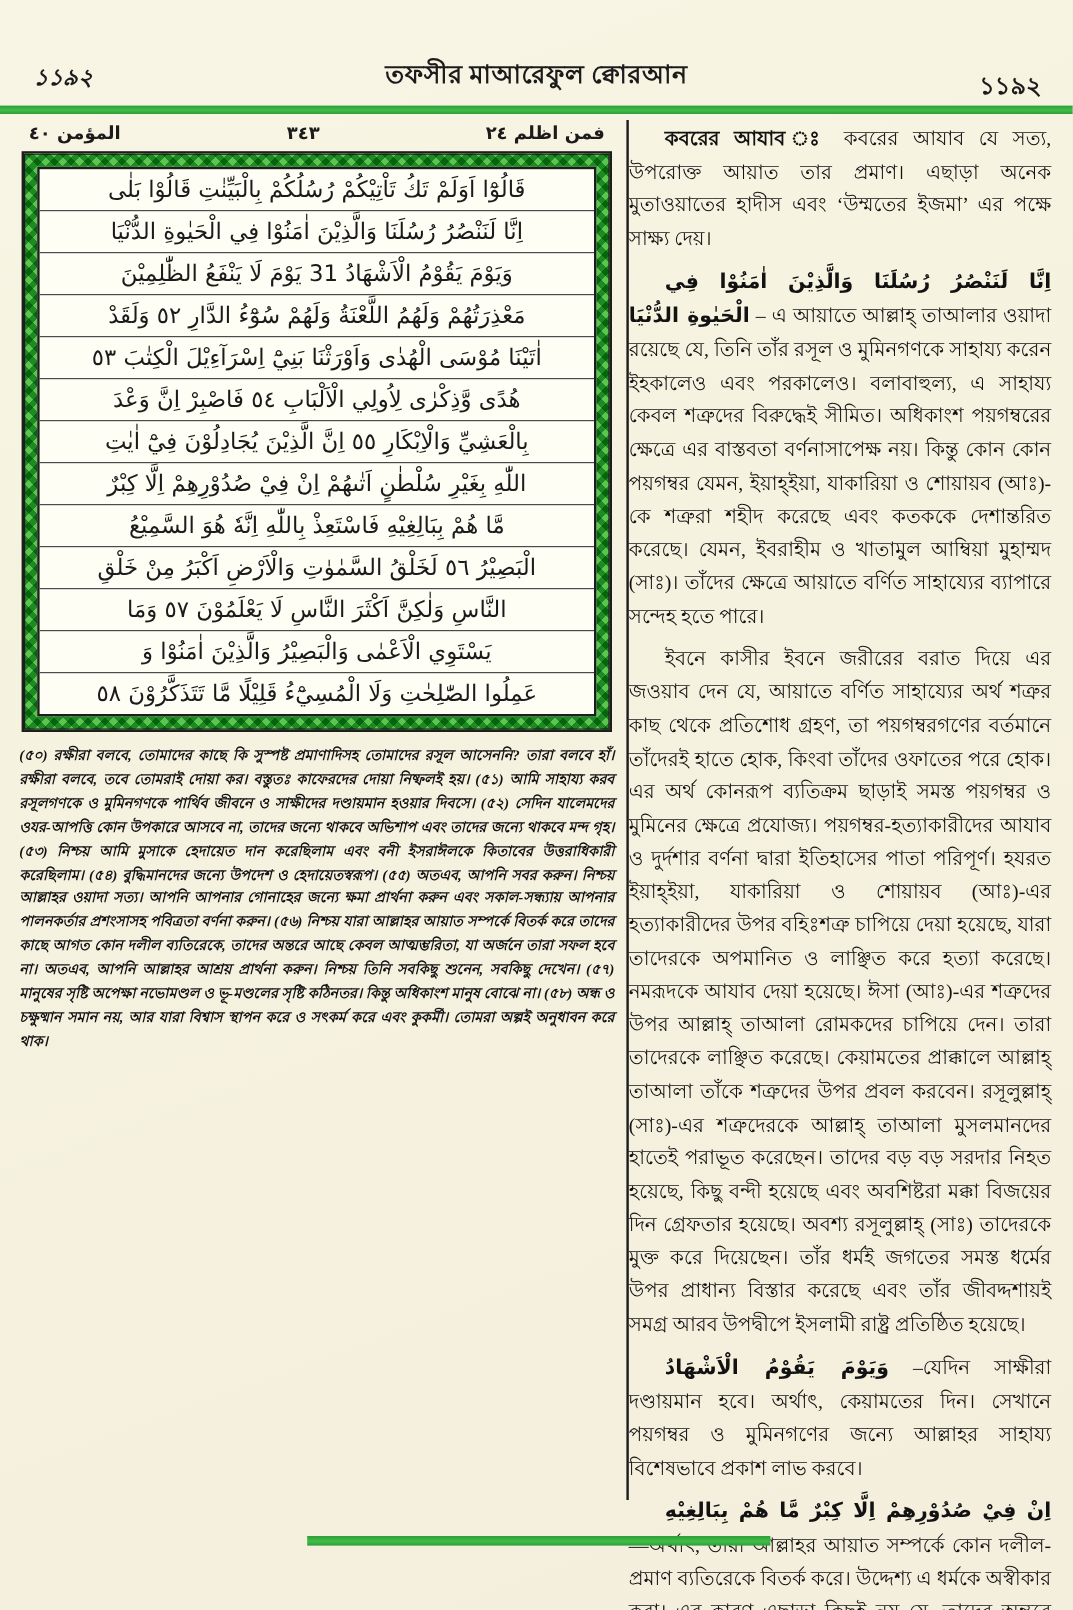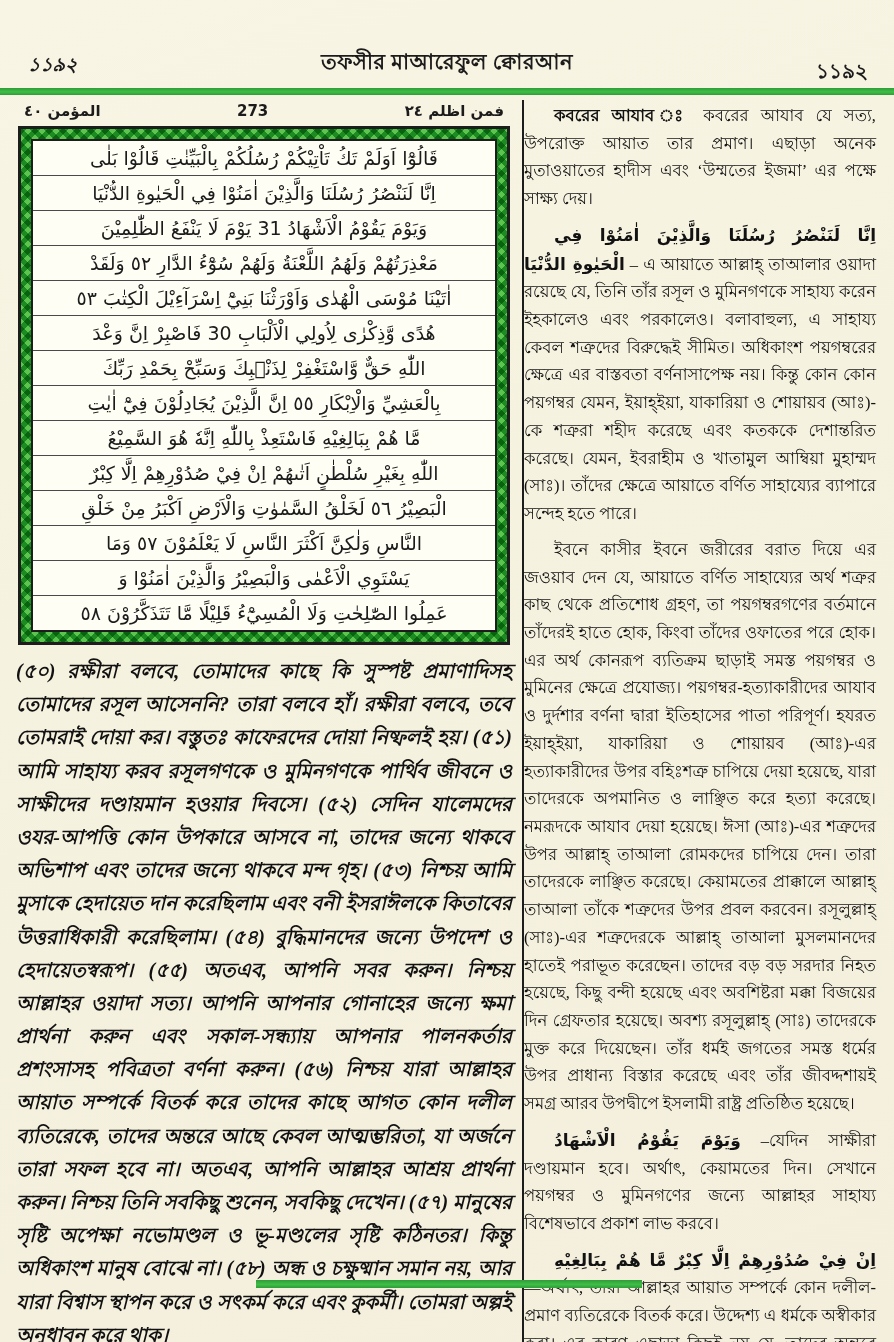--- a/index.html
+++ b/index.html
@@ -34,21 +34,21 @@
   }
   .qinner{border:2px solid #1d1d1d;background:#fffef4;}
   .qline{
     direction:rtl;text-align:center;font-family:"DejaVu Sans",sans-serif;
     font-size:19px;line-height:30px;padding:2px 6px;border-bottom:1px solid #4a4a4a;
     white-space:nowrap;overflow:hidden;
   }
   .qline:last-child{border-bottom:none;}
   
   .translation{
-    font-weight:bold;font-style:italic;font-size:20px;line-height:1.66;
+    font-weight:bold;font-style:italic;font-size:12px;line-height:1.66;
     text-align:justify;margin-top:10px;color:#111;
   }
   
   .commentary p{margin:0 0 8px 0;font-size:16.5px;line-height:1.68;text-align:justify;text-indent:30px;color:#121212;}
   .commentary .lead{font-weight:bold;}
   .inline-arabic{font-family:"DejaVu Sans",sans-serif;direction:rtl;unicode-bidi:isolate;font-size:17px;font-weight:bold;}
 </style>
 </head>
 <body>
 
@@ -57,36 +57,35 @@
   <div class="hdr-left">১১৯২</div>
   <div class="hdr-title">তফসীর মাআরেফুল ক্বোরআন</div>
   <div class="hdr-right">১১৯২</div>
   <div class="hdr-rule"></div>
 
   <div class="cols">
 
     <div class="col-left">
       <div class="mushaf-hdr">
         <span>المؤمن ٤٠</span>
-        <span>273</span>
+        <span>٣٤٣</span>
         <span>فمن اظلم ٢٤</span>
       </div>
 
       <div class="qframe">
         <div class="qinner">
           <div class="qline">قَالُوْٓا اَوَلَمْ تَكُ تَاْتِيْكُمْ رُسُلُكُمْ بِالْبَيِّنٰتِ قَالُوْا بَلٰى</div>
           <div class="qline">اِنَّا لَنَنْصُرُ رُسُلَنَا وَالَّذِيْنَ اٰمَنُوْا فِي الْحَيٰوةِ الدُّنْيَا</div>
           <div class="qline">وَيَوْمَ يَقُوْمُ الْاَشْهَادُ 31 يَوْمَ لَا يَنْفَعُ الظّٰلِمِيْنَ</div>
           <div class="qline">مَعْذِرَتُهُمْ وَلَهُمُ اللَّعْنَةُ وَلَهُمْ سُوْٓءُ الدَّارِ ٥٢ وَلَقَدْ</div>
           <div class="qline">اٰتَيْنَا مُوْسَى الْهُدٰى وَاَوْرَثْنَا بَنِيْٓ اِسْرَآءِيْلَ الْكِتٰبَ ٥٣</div>
-          <div class="qline">هُدًى وَّذِكْرٰى لِاُولِي الْاَلْبَابِ 30 فَاصْبِرْ اِنَّ وَعْدَ</div>
-          <div class="qline">اللّٰهِ حَقٌّ وَّاسْتَغْفِرْ لِذَنْۢبِكَ وَسَبِّحْ بِحَمْدِ رَبِّكَ</div>
+          <div class="qline">هُدًى وَّذِكْرٰى لِاُولِي الْاَلْبَابِ ٥٤ فَاصْبِرْ اِنَّ وَعْدَ</div>
           <div class="qline">بِالْعَشِيِّ وَالْاِبْكَارِ ٥٥ اِنَّ الَّذِيْنَ يُجَادِلُوْنَ فِيْٓ اٰيٰتِ</div>
+          <div class="qline">اللّٰهِ بِغَيْرِ سُلْطٰنٍ اَتٰىهُمْ اِنْ فِيْ صُدُوْرِهِمْ اِلَّا كِبْرٌ</div>
           <div class="qline">مَّا هُمْ بِبَالِغِيْهِ فَاسْتَعِذْ بِاللّٰهِ اِنَّهٗ هُوَ السَّمِيْعُ</div>
-          <div class="qline">اللّٰهِ بِغَيْرِ سُلْطٰنٍ اَتٰىهُمْ اِنْ فِيْ صُدُوْرِهِمْ اِلَّا كِبْرٌ</div>
           <div class="qline">الْبَصِيْرُ ٥٦ لَخَلْقُ السَّمٰوٰتِ وَالْاَرْضِ اَكْبَرُ مِنْ خَلْقِ</div>
           <div class="qline">النَّاسِ وَلٰكِنَّ اَكْثَرَ النَّاسِ لَا يَعْلَمُوْنَ ٥٧ وَمَا</div>
           <div class="qline">يَسْتَوِي الْاَعْمٰى وَالْبَصِيْرُ وَالَّذِيْنَ اٰمَنُوْا وَ</div>
           <div class="qline">عَمِلُوا الصّٰلِحٰتِ وَلَا الْمُسِيْٓءُ قَلِيْلًا مَّا تَتَذَكَّرُوْنَ ٥٨</div>
         </div>
       </div>
 
       <div class="translation">(৫০) রক্ষীরা বলবে, তোমাদের কাছে কি সুস্পষ্ট প্রমাণাদিসহ তোমাদের রসূল আসেননি? তারা বলবে হাঁ। রক্ষীরা বলবে, তবে তোমরাই দোয়া কর। বস্তুতঃ কাফেরদের দোয়া নিষ্ফলই হয়। (৫১) আমি সাহায্য করব রসূলগণকে ও মুমিনগণকে পার্থিব জীবনে ও সাক্ষীদের দণ্ডায়মান হওয়ার দিবসে। (৫২) সেদিন যালেমদের ওযর-আপত্তি কোন উপকারে আসবে না, তাদের জন্যে থাকবে অভিশাপ এবং তাদের জন্যে থাকবে মন্দ গৃহ। (৫৩) নিশ্চয় আমি মুসাকে হেদায়েত দান করেছিলাম এবং বনী ইসরাঈলকে কিতাবের উত্তরাধিকারী করেছিলাম। (৫৪) বুদ্ধিমানদের জন্যে উপদেশ ও হেদায়েতস্বরূপ। (৫৫) অতএব, আপনি সবর করুন। নিশ্চয় আল্লাহর ওয়াদা সত্য। আপনি আপনার গোনাহের জন্যে ক্ষমা প্রার্থনা করুন এবং সকাল-সন্ধ্যায় আপনার পালনকর্তার প্রশংসাসহ পবিত্রতা বর্ণনা করুন। (৫৬) নিশ্চয় যারা আল্লাহর আয়াত সম্পর্কে বিতর্ক করে তাদের কাছে আগত কোন দলীল ব্যতিরেকে, তাদের অন্তরে আছে কেবল আত্মম্ভরিতা, যা অর্জনে তারা সফল হবে না। অতএব, আপনি আল্লাহর আশ্রয় প্রার্থনা করুন। নিশ্চয় তিনি সবকিছু শুনেন, সবকিছু দেখেন। (৫৭) মানুষের সৃষ্টি অপেক্ষা নভোমণ্ডল ও ভূ-মণ্ডলের সৃষ্টি কঠিনতর। কিন্তু অধিকাংশ মানুষ বোঝে না। (৫৮) অন্ধ ও চক্ষুষ্মান সমান নয়, আর যারা বিশ্বাস স্থাপন করে ও সৎকর্ম করে এবং কুকর্মী। তোমরা অল্পই অনুধাবন করে থাক।</div>
     </div>
 

